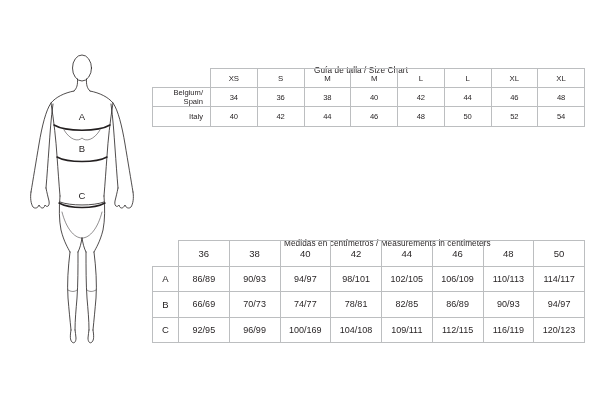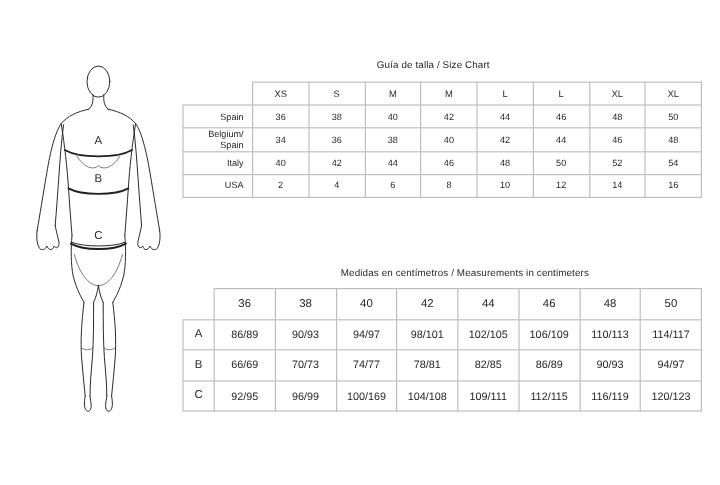--- a/index.html
+++ b/index.html
@@ -30,20 +30,21 @@
   }
   .figure svg { display: block; }
 
   
   .title {
     position: absolute;
     font-size: 8.2px;
     color: #231f20;
     letter-spacing: 0.1px;
     white-space: nowrap;
+    margin-top: 16px;
   }
   #size-chart-title {
     left: 314px;
     top: 50px;
   }
   #measure-title {
     left: 284px;
     top: 223px;
   }
 
@@ -196,31 +197,20 @@
         <th class="hdr">M</th>
         <th class="hdr">M</th>
         <th class="hdr">L</th>
         <th class="hdr">L</th>
         <th class="hdr">XL</th>
         <th class="hdr">XL</th>
       </tr>
     </thead>
     <tbody>
       <tr>
-        <td class="rowlabel">Spain</td>
-        <td>36</td>
-        <td>38</td>
-        <td>40</td>
-        <td>42</td>
-        <td>44</td>
-        <td>46</td>
-        <td>48</td>
-        <td>50</td>
-      </tr>
-      <tr>
         <td class="rowlabel">Belgium/ Spain</td>
         <td>34</td>
         <td>36</td>
         <td>38</td>
         <td>40</td>
         <td>42</td>
         <td>44</td>
         <td>46</td>
         <td>48</td>
       </tr>
@@ -228,31 +218,20 @@
         <td class="rowlabel">Italy</td>
         <td>40</td>
         <td>42</td>
         <td>44</td>
         <td>46</td>
         <td>48</td>
         <td>50</td>
         <td>52</td>
         <td>54</td>
       </tr>
-      <tr>
-        <td class="rowlabel">USA</td>
-        <td>2</td>
-        <td>4</td>
-        <td>6</td>
-        <td>8</td>
-        <td>10</td>
-        <td>12</td>
-        <td>14</td>
-        <td>16</td>
-      </tr>
     </tbody>
   </table>
 
   <table id="measure-table">
     <colgroup>
       <col style="width:26px">
       <col style="width:50.75px">
         <col style="width:50.75px">
         <col style="width:50.75px">
         <col style="width:50.75px">

